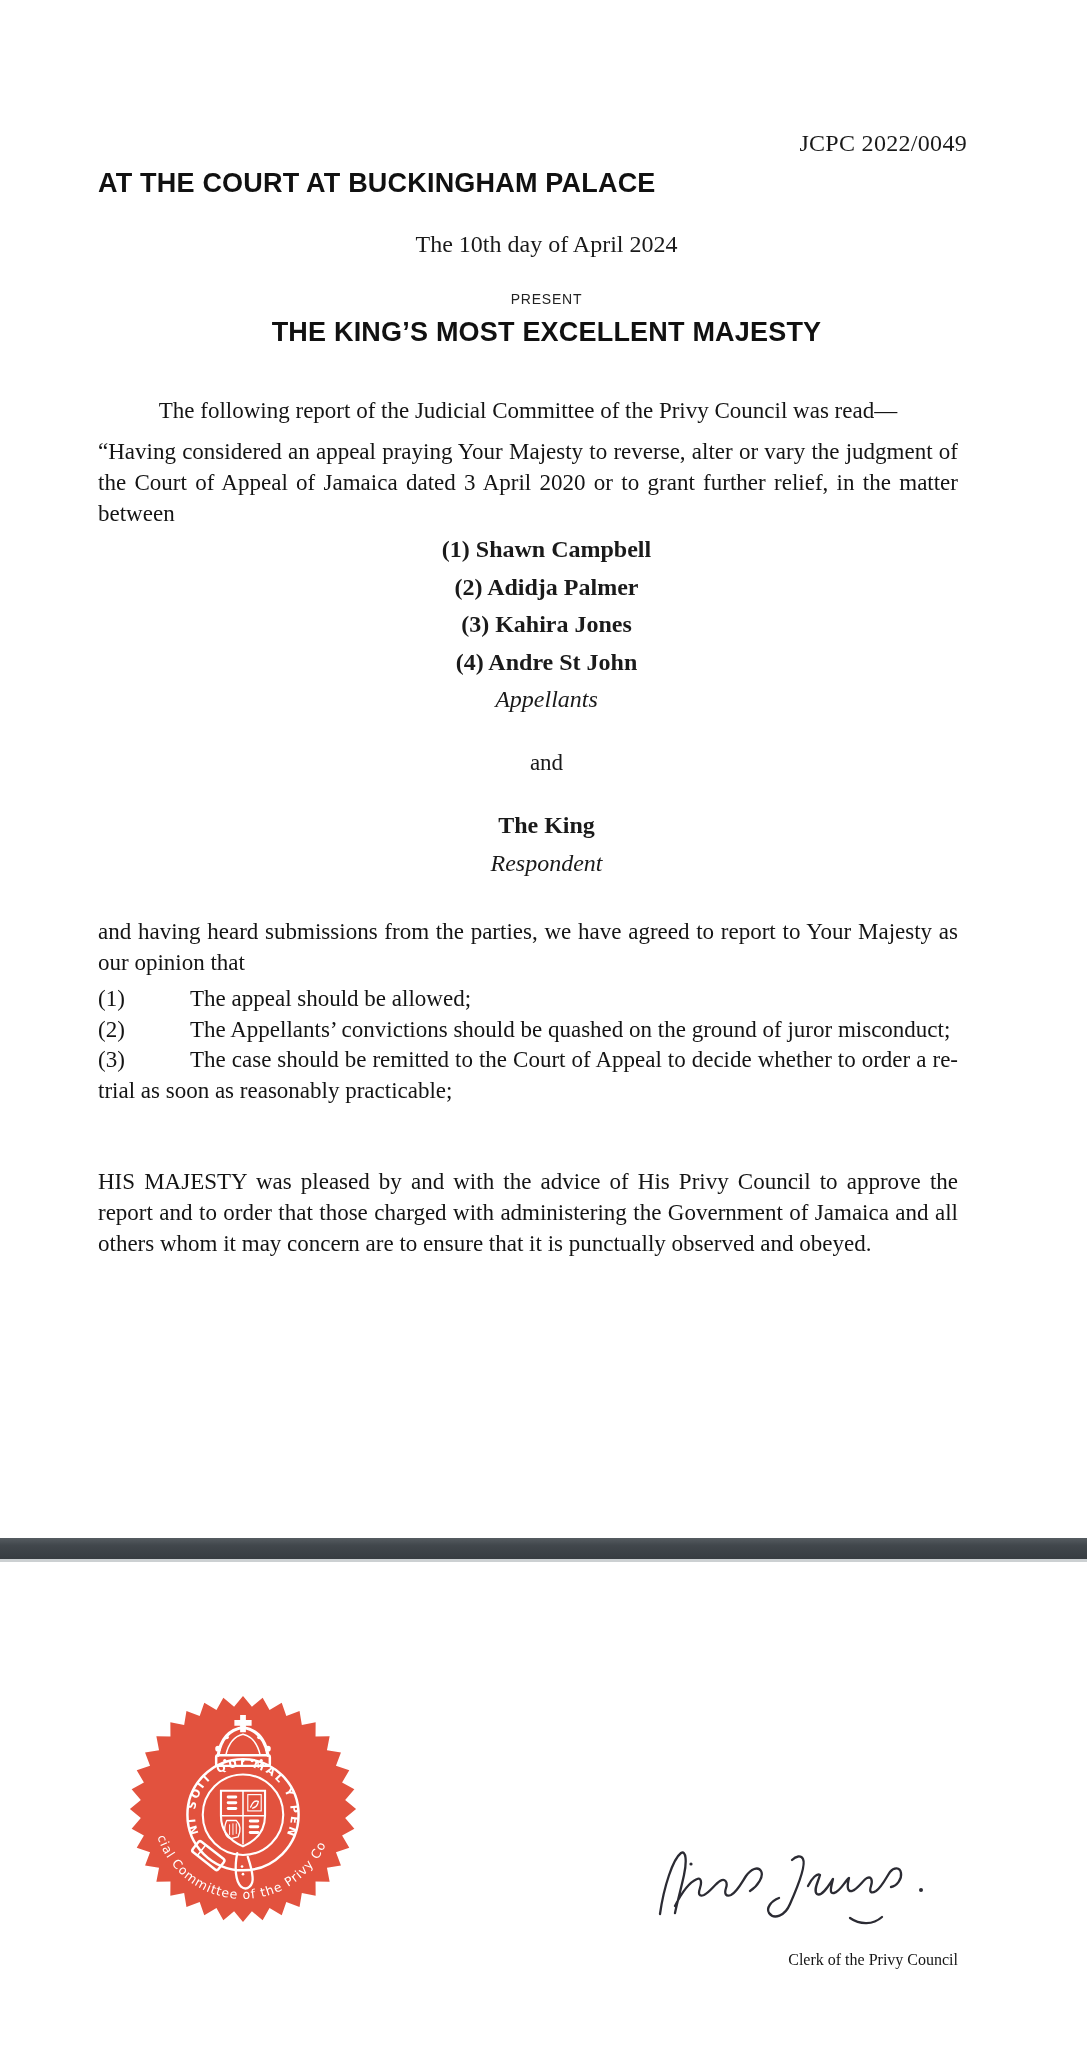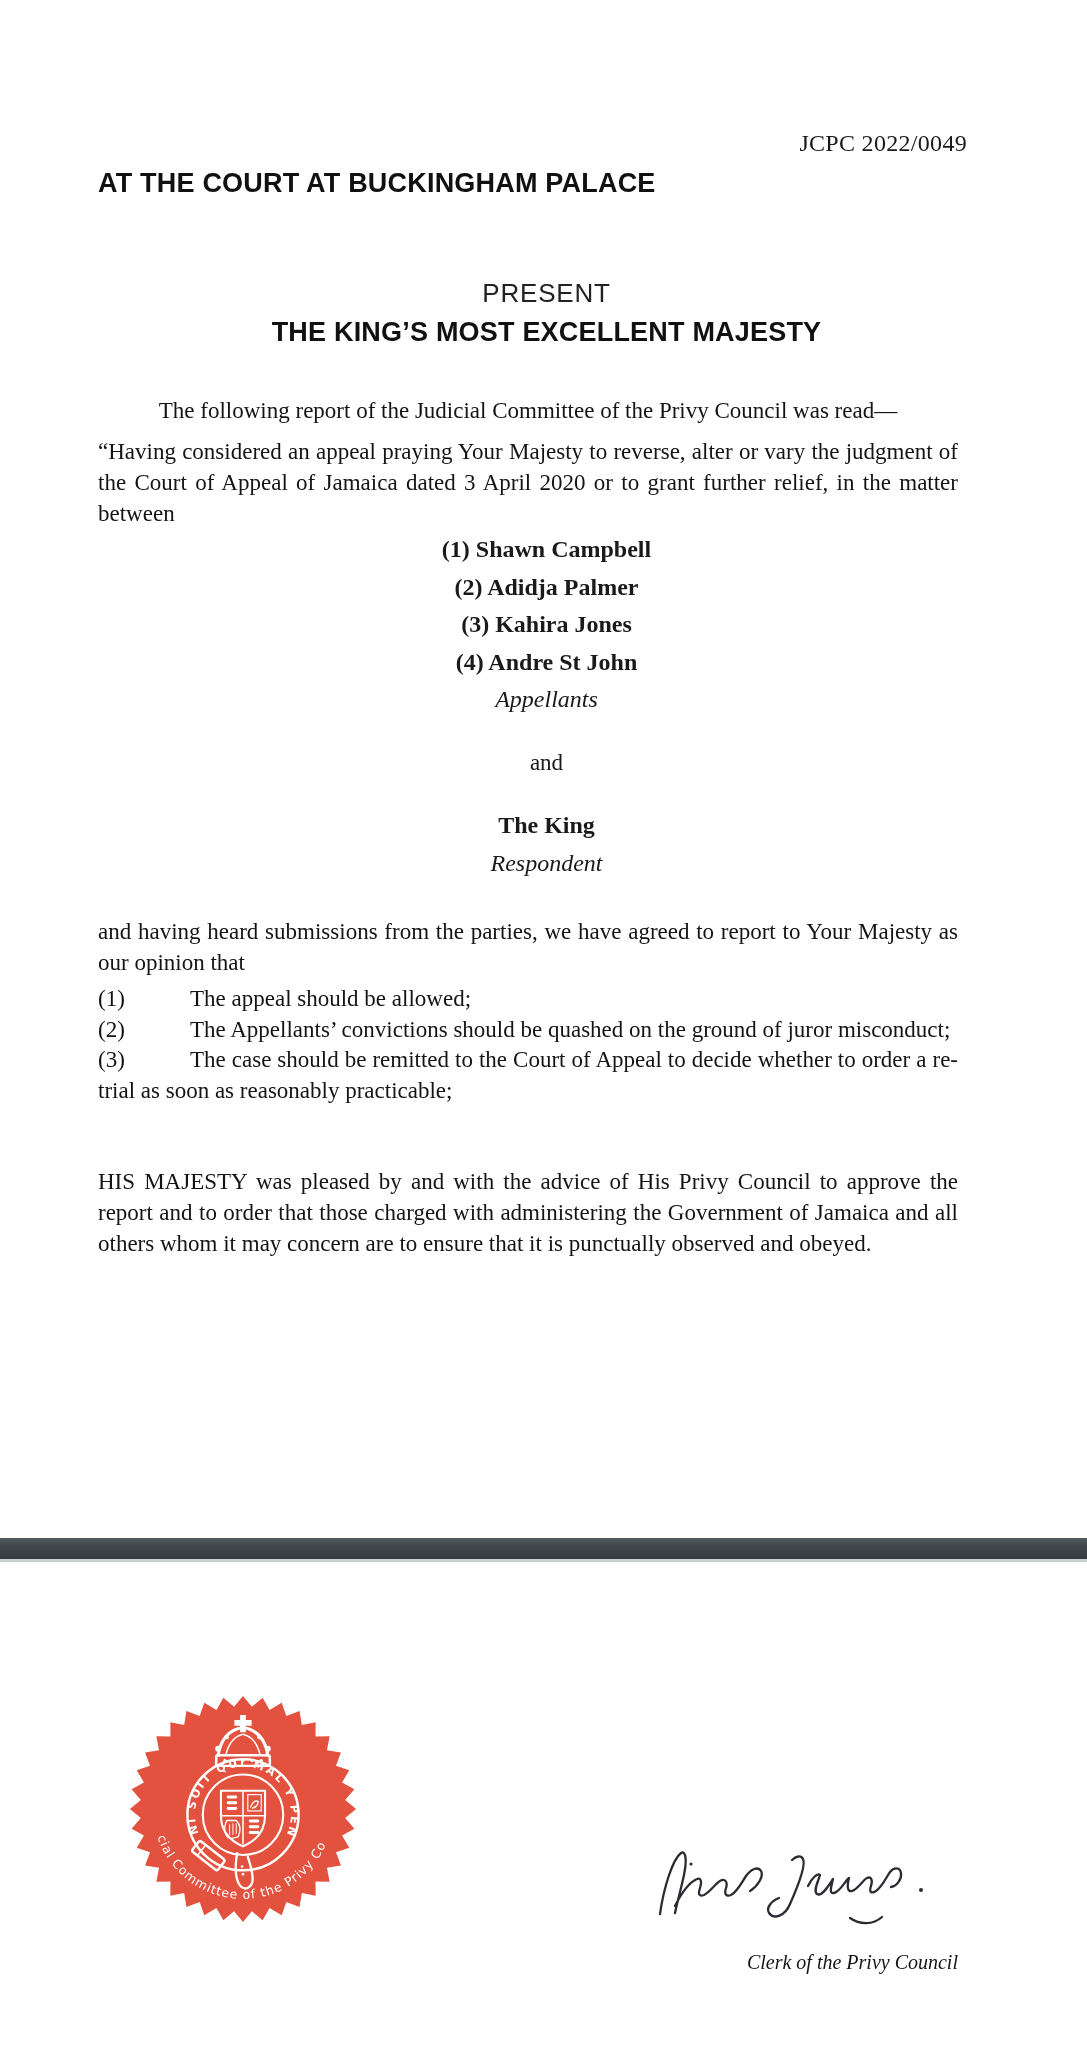--- a/index.html
+++ b/index.html
@@ -15,22 +15,22 @@
   }
   .court-title {
     top:130px; left:98px; width:897px; text-align:left;
     font-family:"Liberation Sans", sans-serif;
     font-weight:bold; font-size:27px; letter-spacing:.2px; color:#111;
   }
   .date-line {
     top:193px; left:98px; width:897px; text-align:center; font-size:24px;
   }
   .present {
-    top:240px; left:98px; width:897px; text-align:center;
-    font-family:"Liberation Sans", sans-serif; font-size:26px;
+    top:253px; left:98px; width:897px; text-align:center;
+    font-family:"Liberation Sans", sans-serif; font-size:14px;
     letter-spacing:.8px; color:#222;
   }
   .majesty {
     top:281px; left:98px; width:897px; text-align:center;
     font-family:"Liberation Sans", sans-serif; font-weight:bold;
     font-size:27px; line-height:26px; letter-spacing:.2px; color:#111;
   }
   .body-par {
     left:98px; width:860px; font-size:23px; line-height:31px;
     text-align:justify; color:#141414;
@@ -53,35 +53,36 @@
   }
   .onum { display:inline-block; width:92px; }
   .separator {
     top:1500px; left:0; width:1087px; height:24px;
     background:linear-gradient(180deg,#565c61 0%,#41474c 35%,#373c41 100%);
     border-bottom:3px solid #ccd0d2;
   }
   .seal-wrap { top:1656px; left:128px; width:230px; height:230px; }
   .sig-wrap  { top:1788px; left:640px; width:310px; height:130px; }
   .clerk {
-    top:1913px; right:129px; font-size:20px; font-style:italic; color:#141414;text-align:right;
+    top:1913px; right:129px; font-size:16px; color:#141414;text-align:right;
   }
   svg text { font-family:"DejaVu Sans", sans-serif; }
   .sigpath { fill:none; stroke:#2b2b33; stroke-width:2.3; stroke-linecap:round; stroke-linejoin:round; }
   .sealline { fill:none; stroke:#ffffff; stroke-linecap:round; stroke-linejoin:round; }
 </style>
 </head>
 <body>
 
 <div class="page">
 
   <div class="abs ref">JCPC 2022/0049</div>
 
   <div class="abs court-title">AT THE COURT AT BUCKINGHAM PALACE</div>
 
+  <div class="abs date-line">The 10th day of April 2024</div>
 
   <div class="abs present">PRESENT</div>
 
   <div class="abs majesty">
     <div>THE KING’S MOST EXCELLENT MAJESTY</div>
   </div>
 
   <p class="abs body-par no-just" style="top:357px">The following report of the Judicial Committee of the Privy Council was read—</p>
 
   <p class="abs body-par" style="top:398px">“Having considered an appeal praying Your Majesty to reverse, alter or vary the judgment of the Court of Appeal of Jamaica dated 3 April 2020 or to grant further relief, in the matter between</p>

